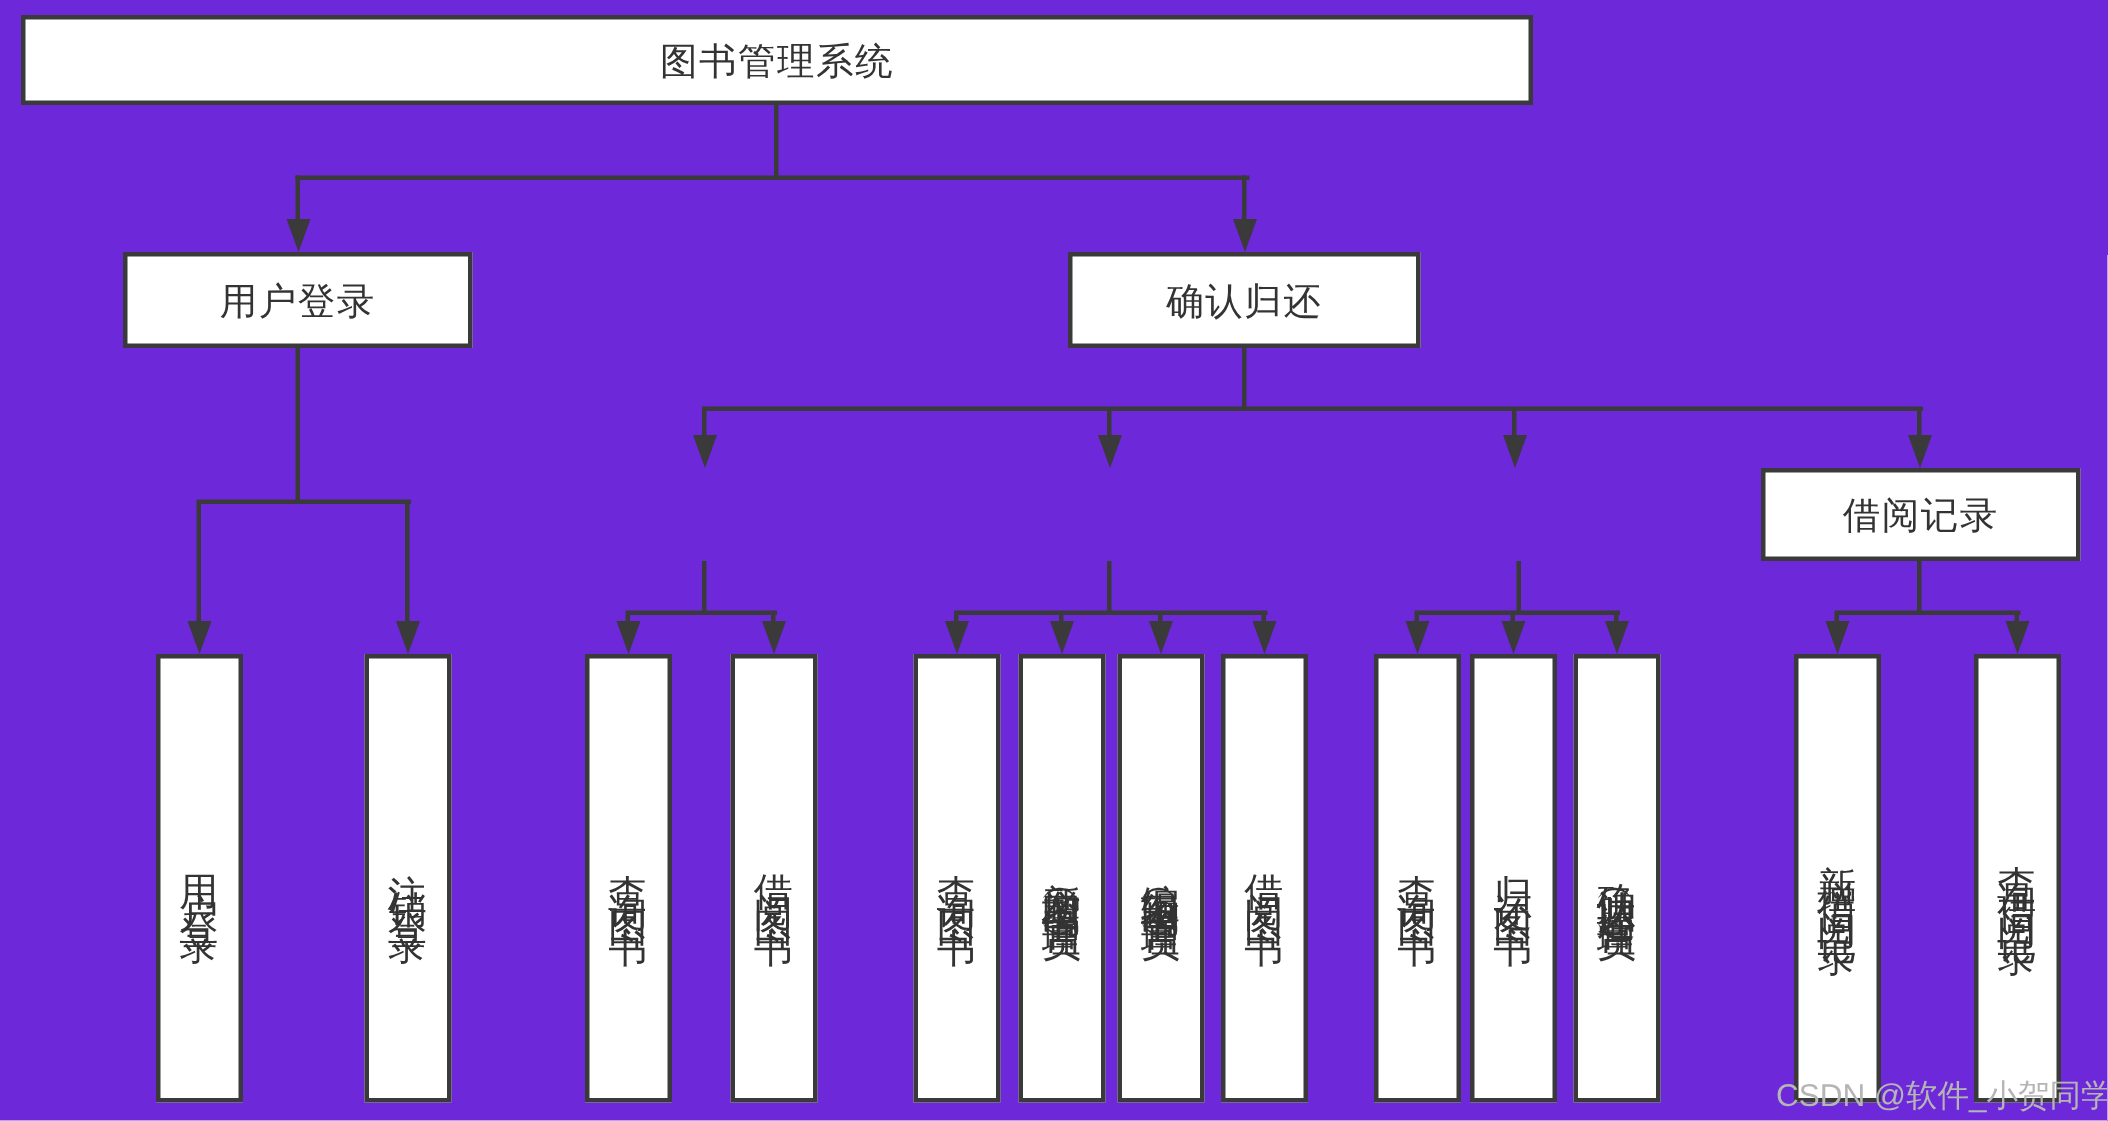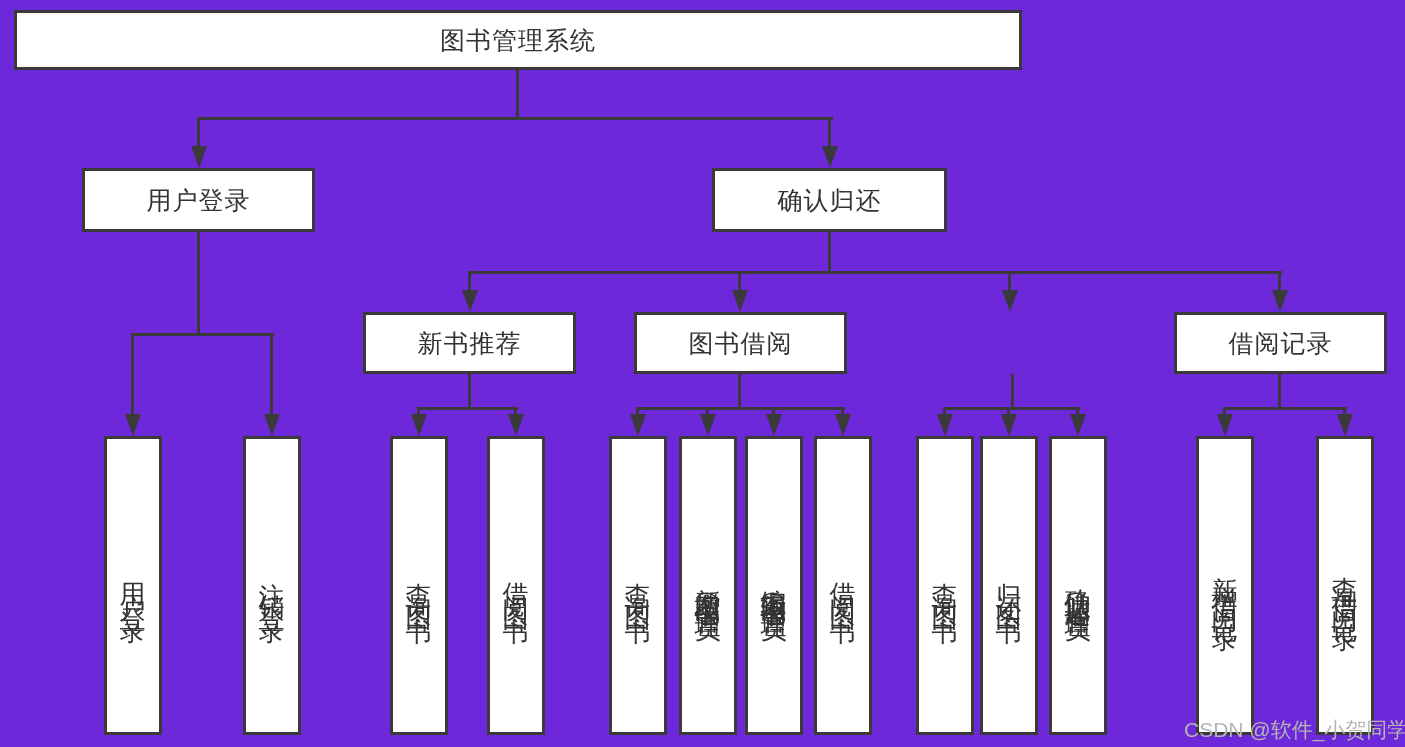--- a/index.html
+++ b/index.html
@@ -67,26 +67,20 @@
     <span class="hlabel">图书管理系统</span>
   </div>
 
   <div class="node" style="left:82px;top:168px;width:233px;height:64px">
     <span class="hlabel">用户登录</span>
   </div>
   <div class="node" style="left:712px;top:168px;width:235px;height:64px">
     <span class="hlabel">确认归还</span>
   </div>
 
-  <div class="node" style="left:363px;top:312px;width:213px;height:62px">
-    <span class="hlabel">新书推荐</span>
-  </div>
-  <div class="node" style="left:634px;top:312px;width:213px;height:62px">
-    <span class="hlabel">图书借阅</span>
-  </div>
   <div class="node" style="left:1174px;top:312px;width:213px;height:62px">
     <span class="hlabel">借阅记录</span>
   </div>
 
   <div class="node leaf" style="left:104px">
     <span class="vlabel" style="letter-spacing: 12px;">用户登录</span>
   </div>
   <div class="node leaf" style="left:243px">
     <span class="vlabel" style="letter-spacing: 12px;">注销登录</span>
   </div>

